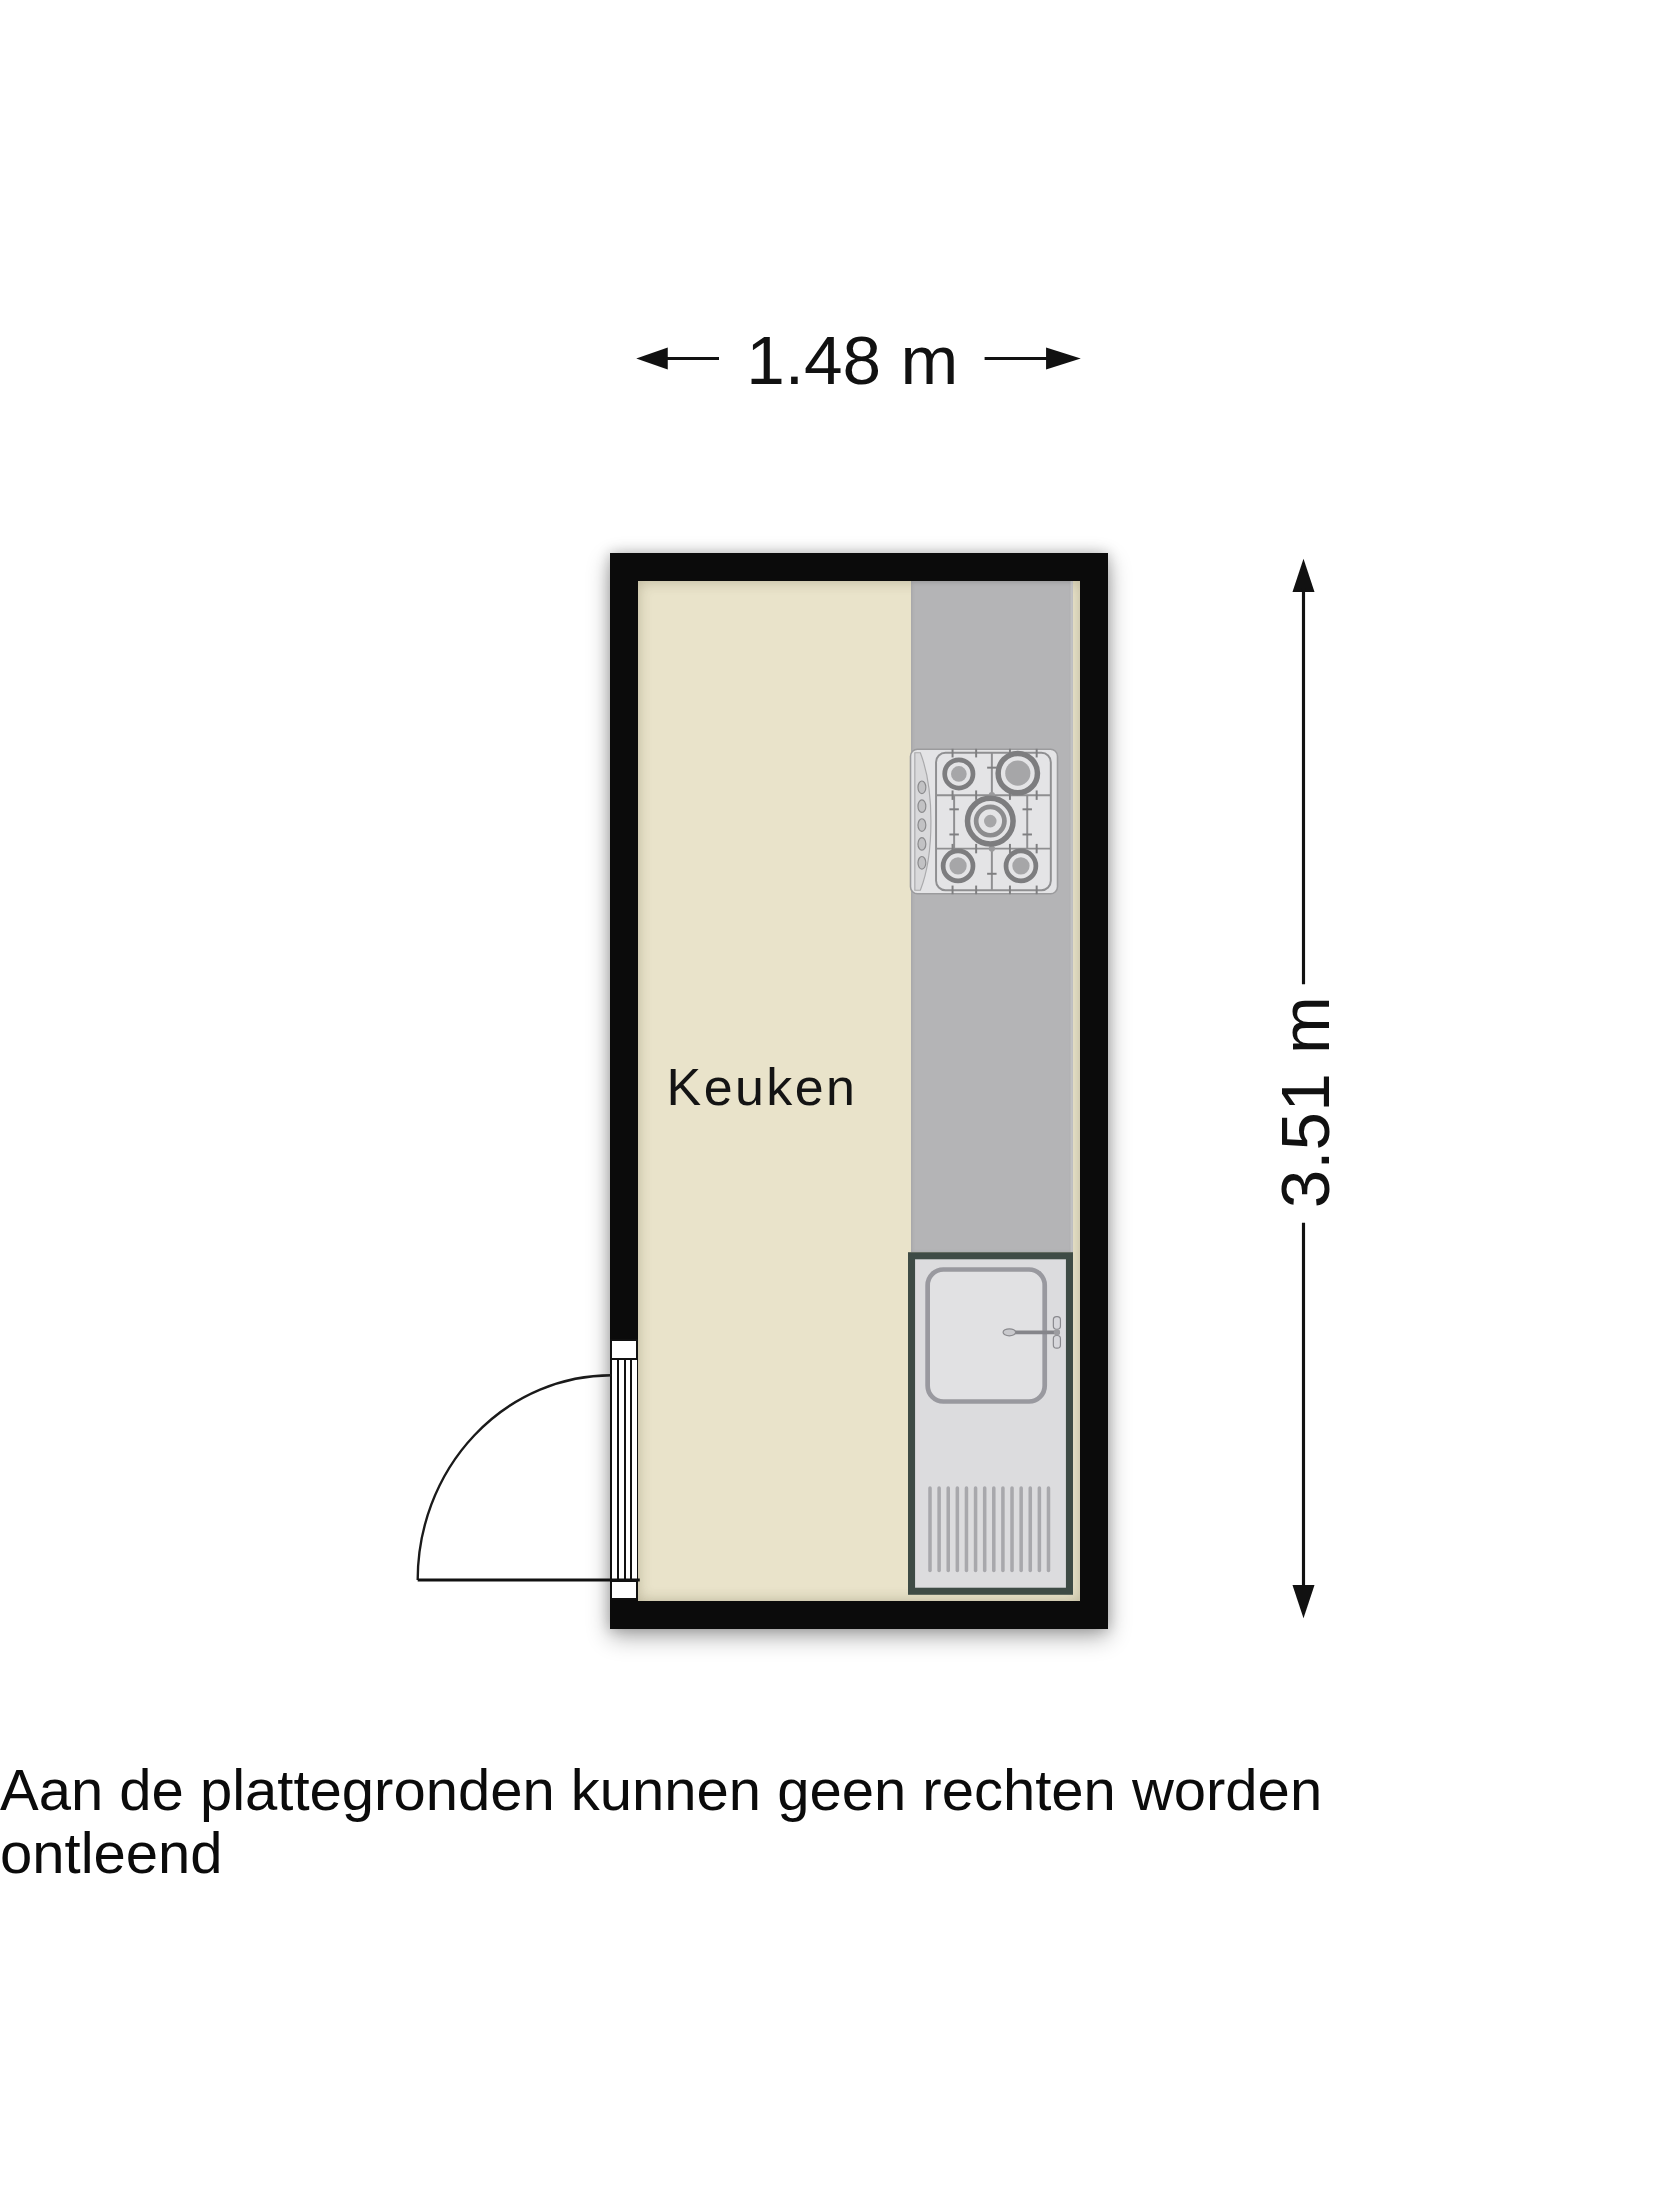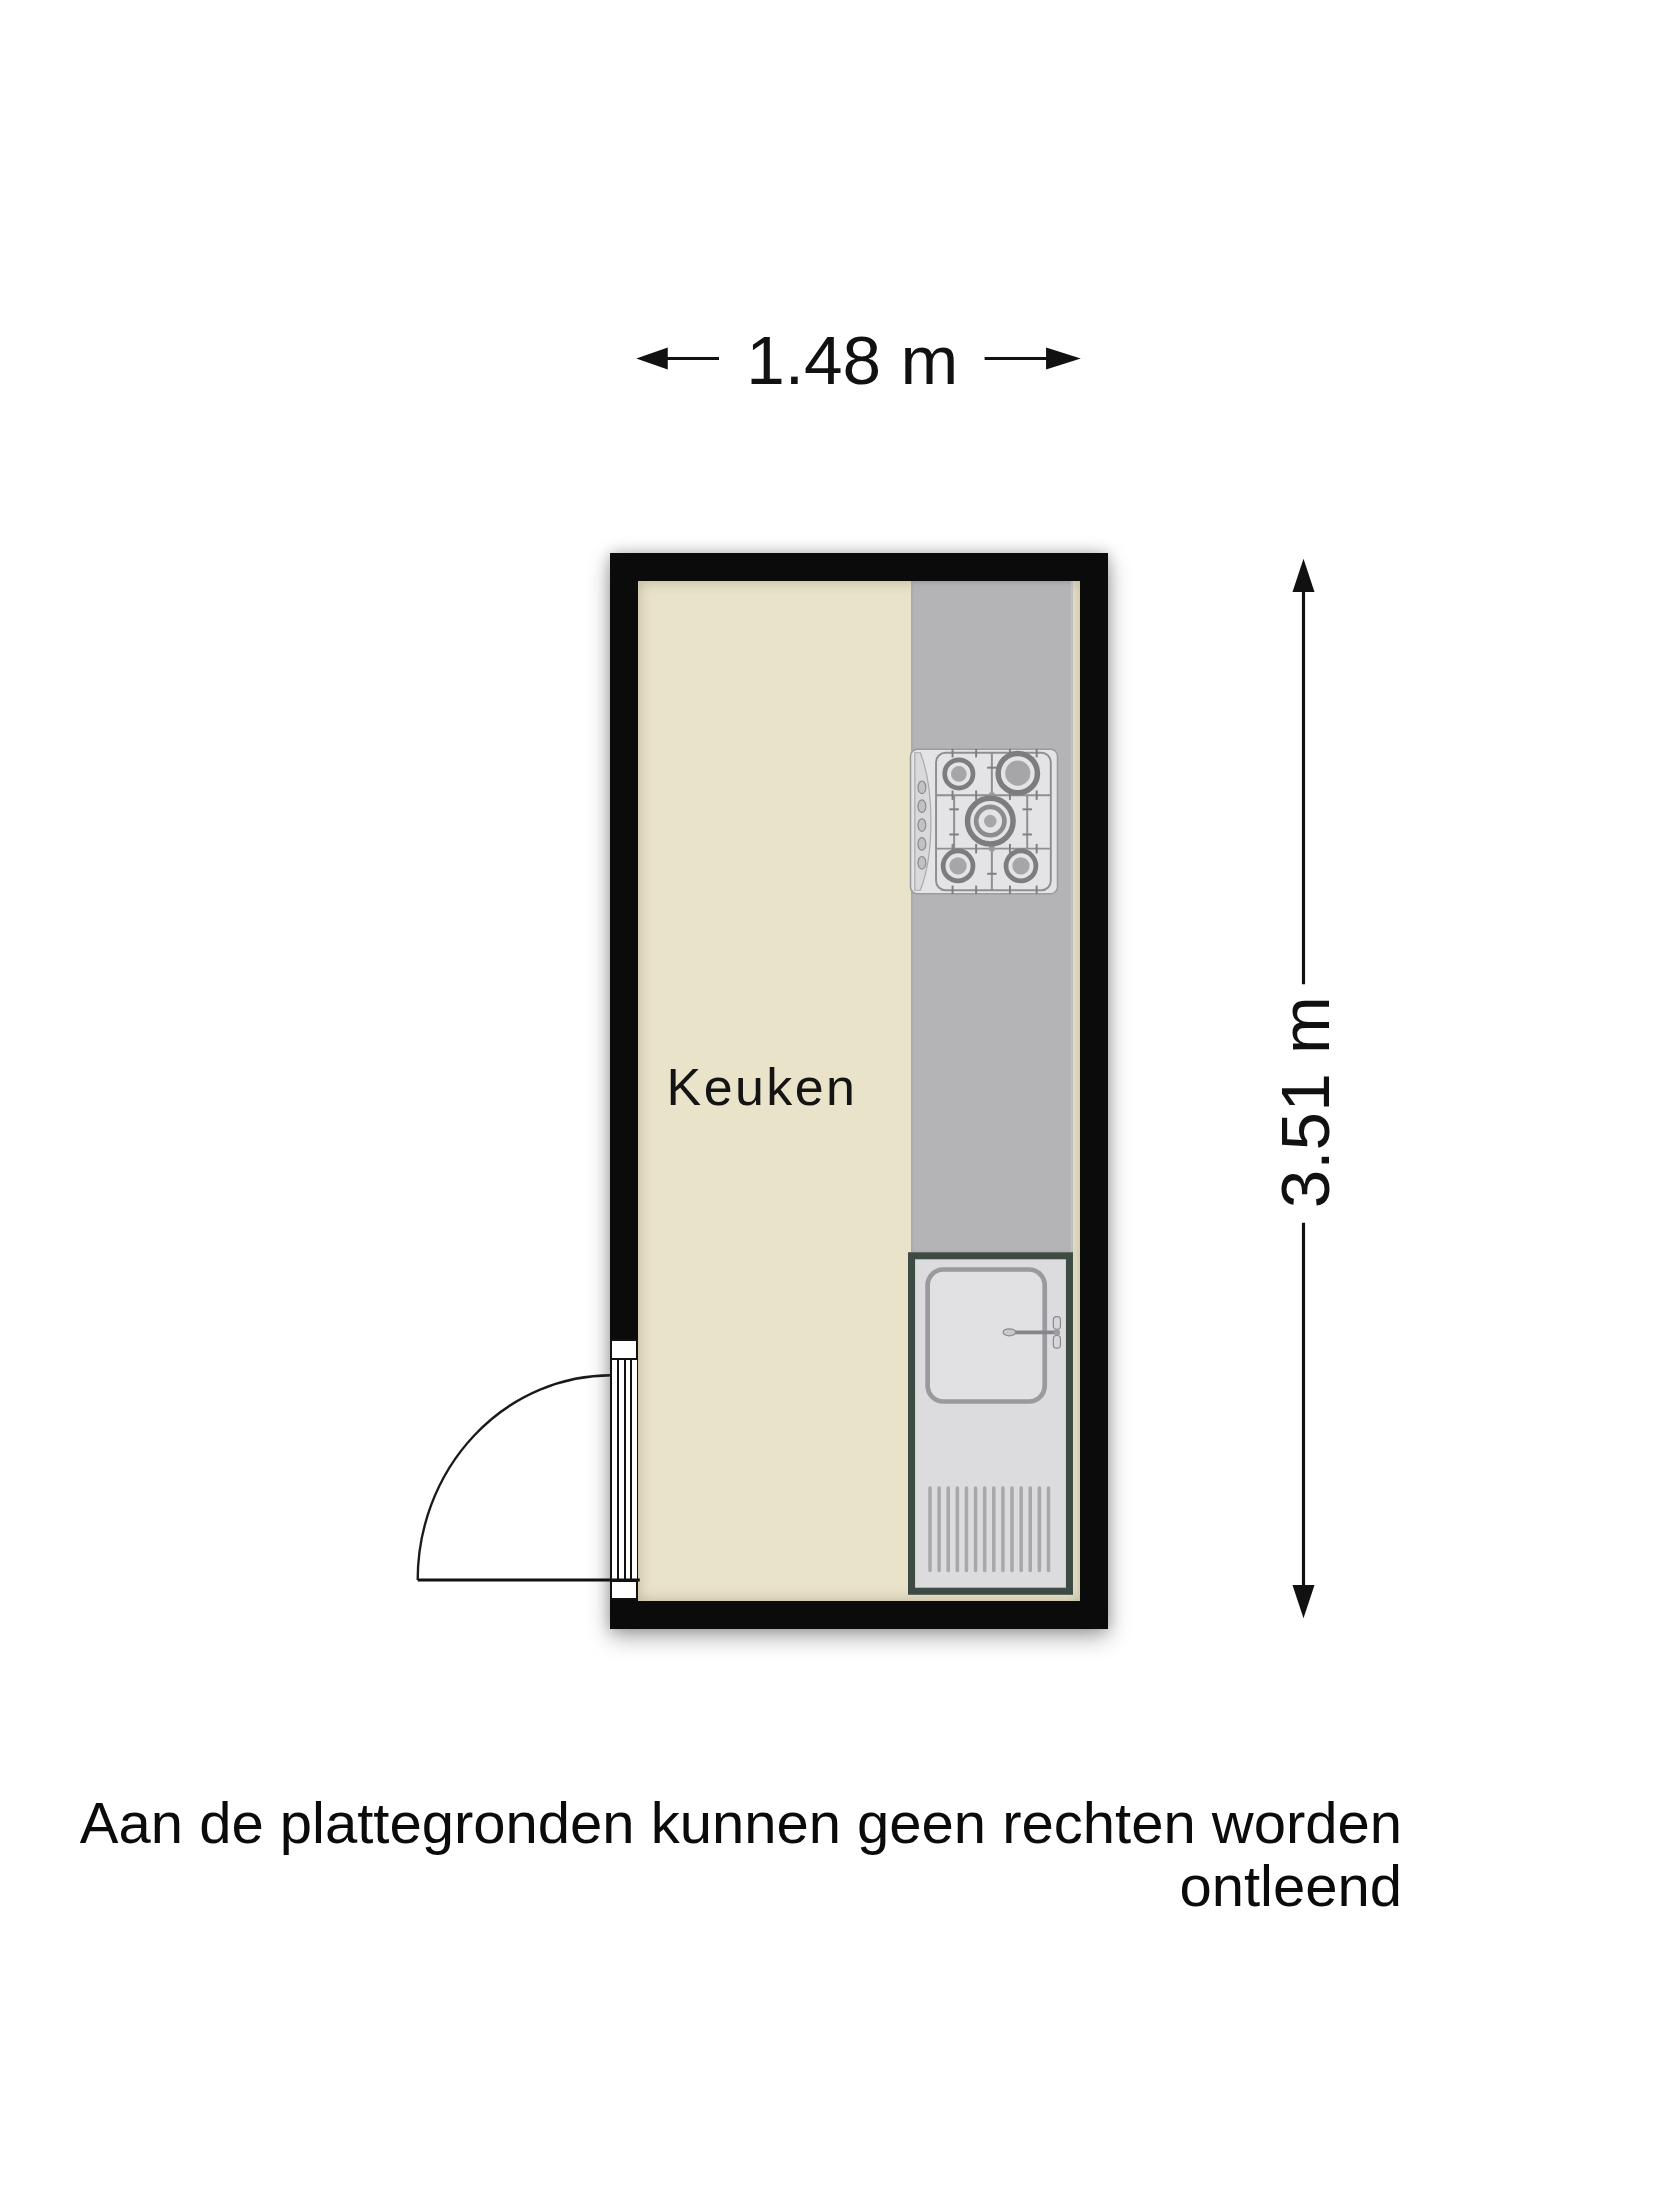--- a/index.html
+++ b/index.html
@@ -43,22 +43,22 @@
     box-sizing:border-box;width:28px;height:21px;background:#fff;border:2.4px solid #111;
   }
   .door-frame-box.bottom{height:20.5px;}
   .door-panel{
     flex:1;
     background:repeating-linear-gradient(to right,#111 0 2px,#ffffff 2px 6.8px);
   }
   .door-arc-svg{position:absolute;left:398px;top:1339px;overflow:visible;}
   
   .footer{
-    position:absolute;left:0;top:1758px;width:1402px;text-align:right;
-    color:#0b0b0b;font-size:58px;line-height:63px;margin-top:33px;
+    position:absolute;left:0;top:1758px;width:1402px;text-align:left;
+    color:#0b0b0b;font-size:58px;line-height:63px;
   }
 </style>
 </head>
 <body>
 
 <svg class="dim-svg" style="left:626px;top:319px;" width="465" height="79" viewBox="0 0 590 100">
   <polygon class="dim-head" points="13,50 53,36 53,64"></polygon>
   <line class="dim-shaft" x1="48" y1="50" x2="118" y2="50"></line>
   <text class="dim-label" x="287" y="82" text-anchor="middle">1.48 m</text>
   <line class="dim-shaft" x1="455" y1="50" x2="535" y2="50"></line>

